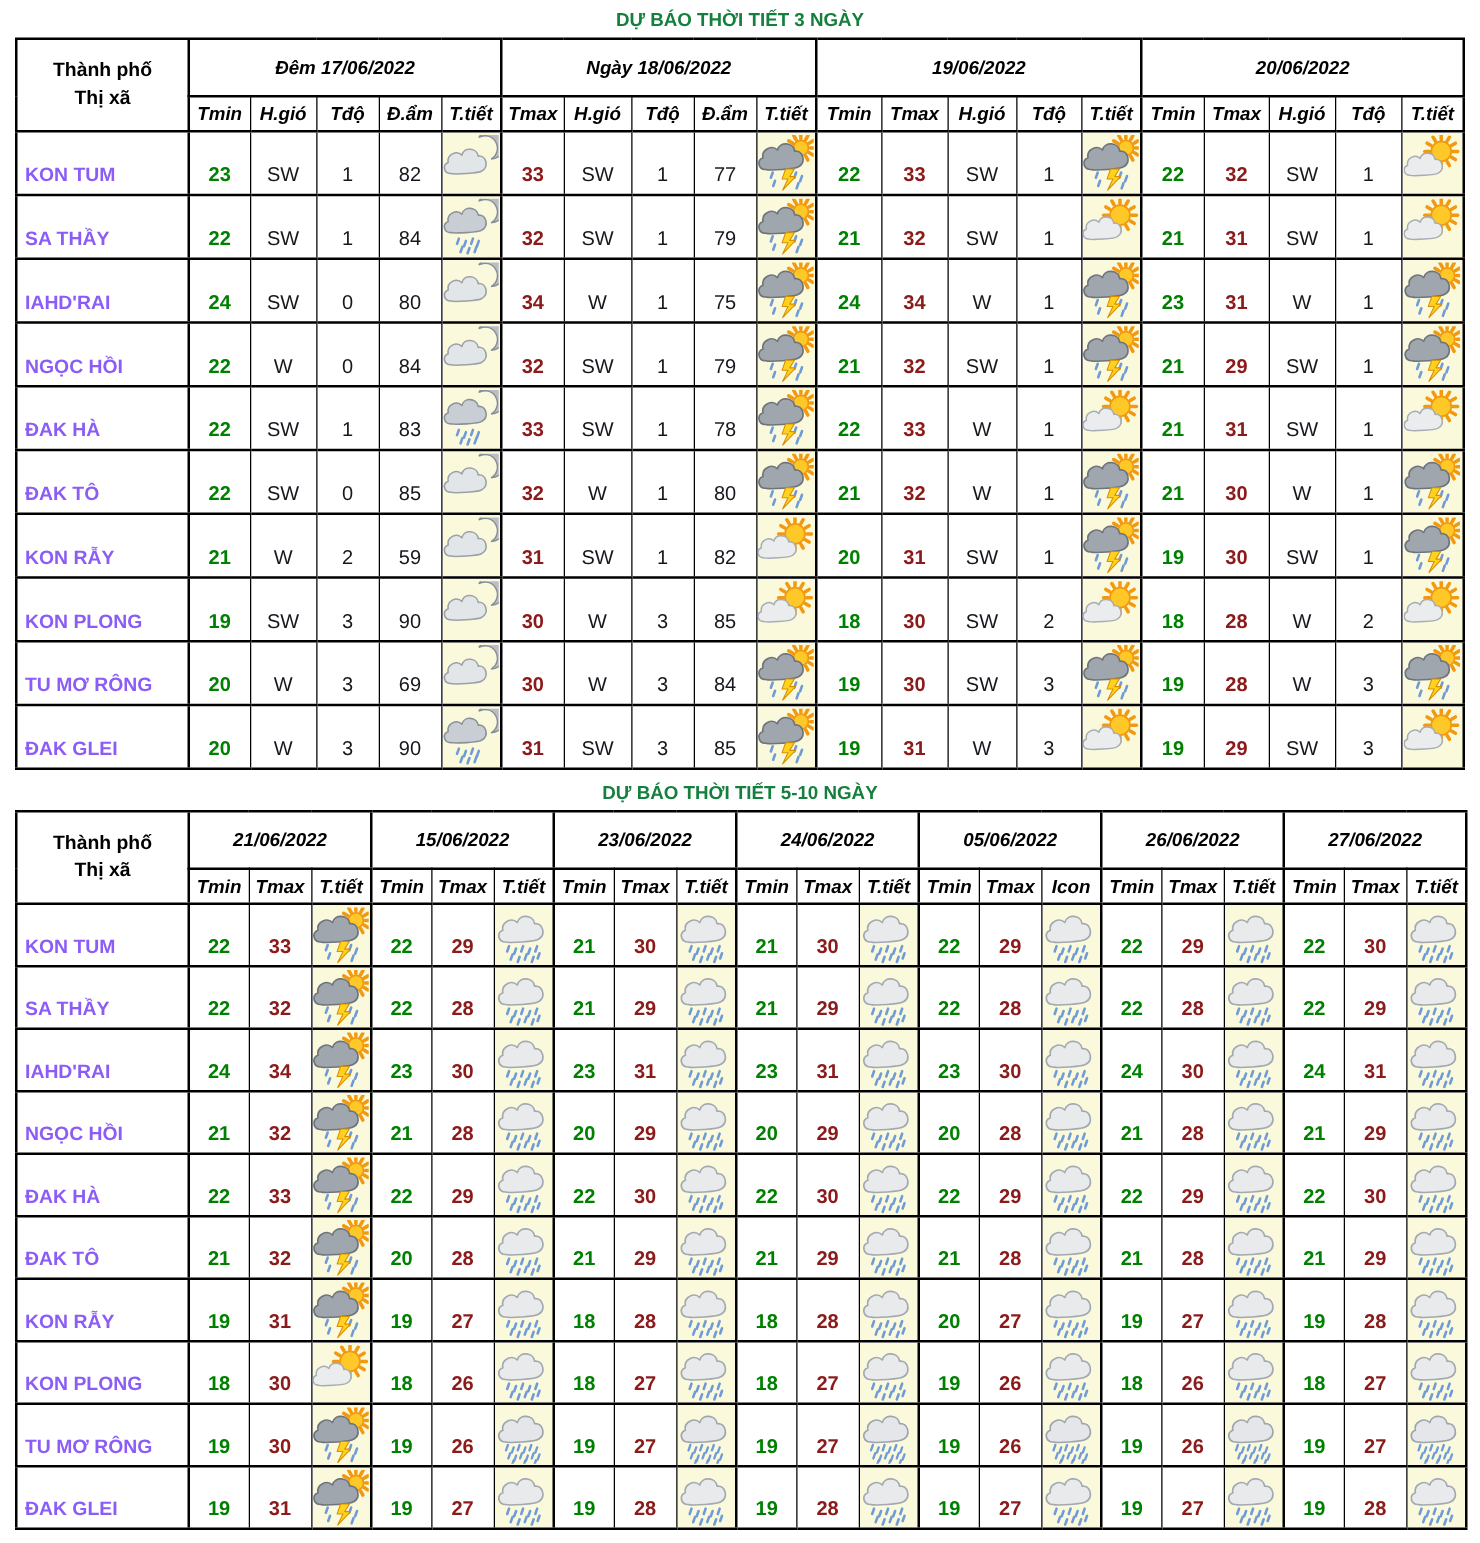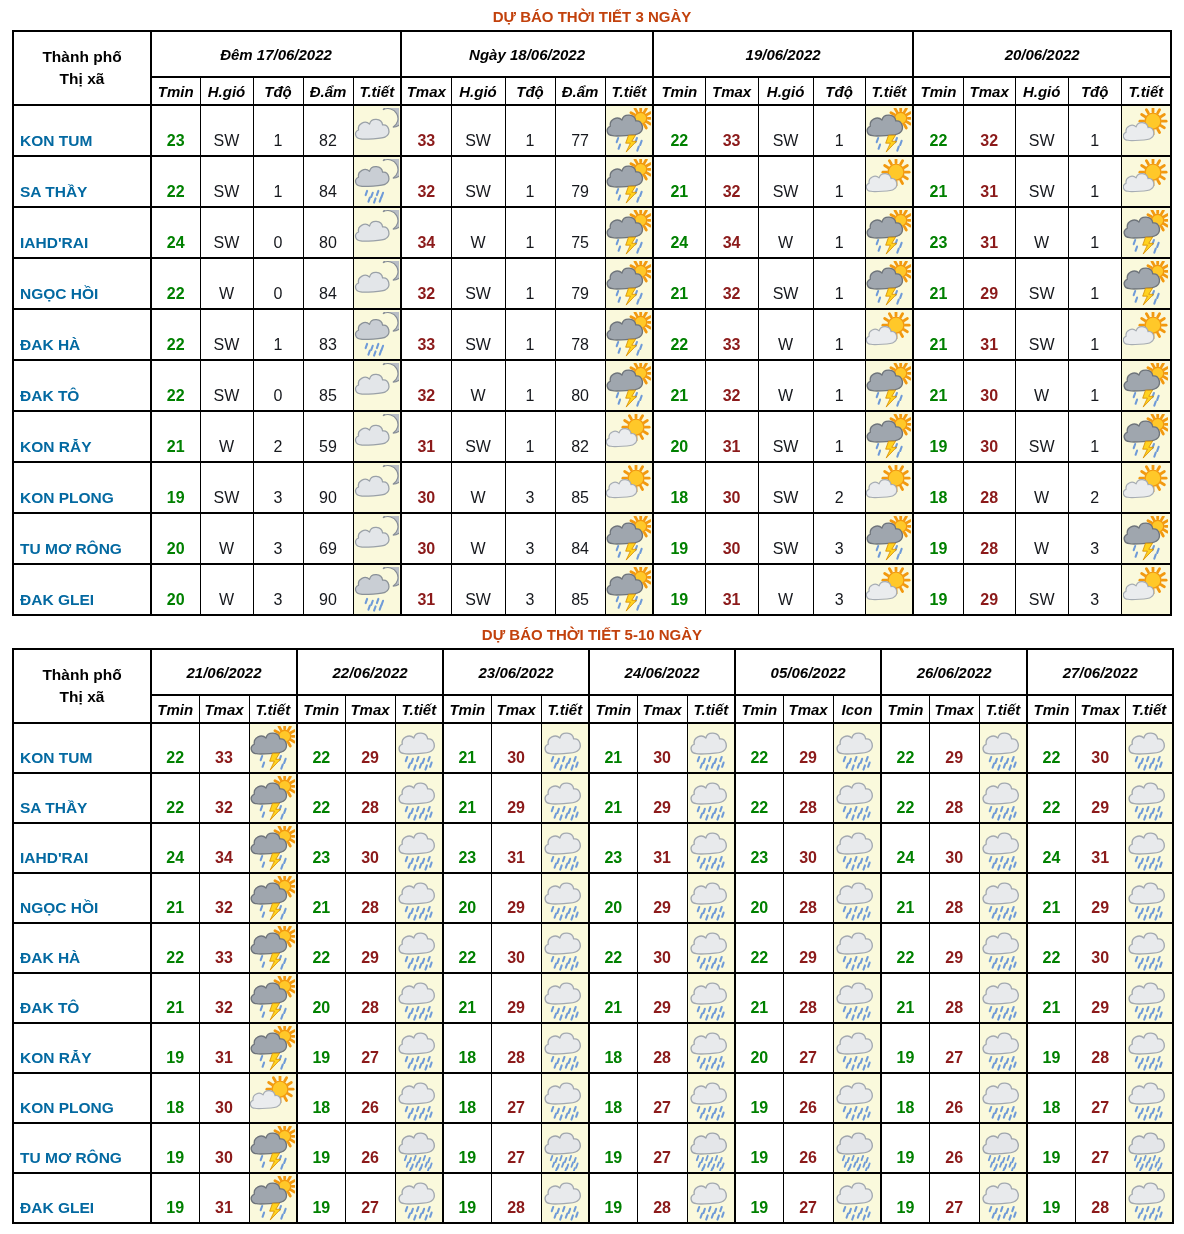--- a/index.html
+++ b/index.html
@@ -1,30 +1,30 @@
 <!DOCTYPE html>
 <html><head>
 <meta charset="utf-8">
 <style>
   * { box-sizing: border-box; }
   html,body { margin:0; padding:0; background:#ffffff; }
   body { width:1184px; font-family:"Liberation Sans","DejaVu Sans",sans-serif; color:#111; }
   .page { padding:5px 12px 0 12px; }
-  .tbl-title { text-align:center; font-weight:bold; font-size:15px; margin:3px 0 5px 0; color:#c2410c; }
+  .tbl-title { text-align:center; font-weight:bold; font-size:15px; margin:3px 0 5px 0; color:#15803d; }
   table { border-collapse:collapse; table-layout:fixed; width:1160px; border:2.5px solid #000; }
   th,td { border:1px solid #000; border-top-width:2px; border-bottom-width:2px; overflow:hidden; }
   th.gl, td.gl { border-left-width:2px; }
   thead th { font-style:italic; font-weight:bold; font-size:15px; text-align:center; vertical-align:middle; padding:2px; background:#fff; color:#000; }
   th.corner { font-style:normal; font-size:15.5px; line-height:1.4;margin-top:12px; }
   tr.grp-row { height:46px; }
   tr.sub-row { height:28px; }
   #t1 tbody tr { height:51px; }
   #t2 tbody tr { height:50px; }
   td { text-align:center; vertical-align:bottom; padding:0 0 5px 0; font-size:16px; color:#16181d; }
-  td.city { text-align:left; padding-left:6px; font-weight:bold; font-size:15.5px; color:#0369a1; vertical-align:bottom; }
+  td.city { text-align:left; padding-left:6px; font-weight:bold; font-size:15.5px; color:#8b5cf6; vertical-align:bottom; }
   td.tmin { color:#008000; font-weight:bold; }
   td.tmax { color:#8B1A1A; font-weight:bold; }
   td.icon-cell { background:#FAF9DC; vertical-align:middle; padding:0; text-align:center; }
   .wicon { display:inline-block; width:45px; height:45px; vertical-align:middle; }
   .wicon svg { display:block; width:45px; height:45px; }
 </style>
 </head>
 <body>
 
 <div class="page">
@@ -1146,21 +1146,21 @@
         <col style="width: 50px;">
         <col style="width: 48px;">
       </colgroup>
       <thead>
         <tr class="grp-row">
           <th class="corner" rowspan="2">
             <div>Thành phố</div>
             <div>Thị xã</div>
           </th>
           <th class="gl" colspan="3">21/06/2022</th>
-          <th class="gl" colspan="3">22/06/2022</th>
+          <th class="gl" colspan="3">15/06/2022</th>
           <th class="gl" colspan="3">23/06/2022</th>
           <th class="gl" colspan="3">24/06/2022</th>
           <th class="gl" colspan="3">05/06/2022</th>
           <th class="gl" colspan="3">26/06/2022</th>
           <th class="gl" colspan="3">27/06/2022</th>
         </tr>
         <tr class="sub-row">
           <th class="gl">Tmin</th>
           <th>Tmax</th>
           <th>T.tiết</th>

